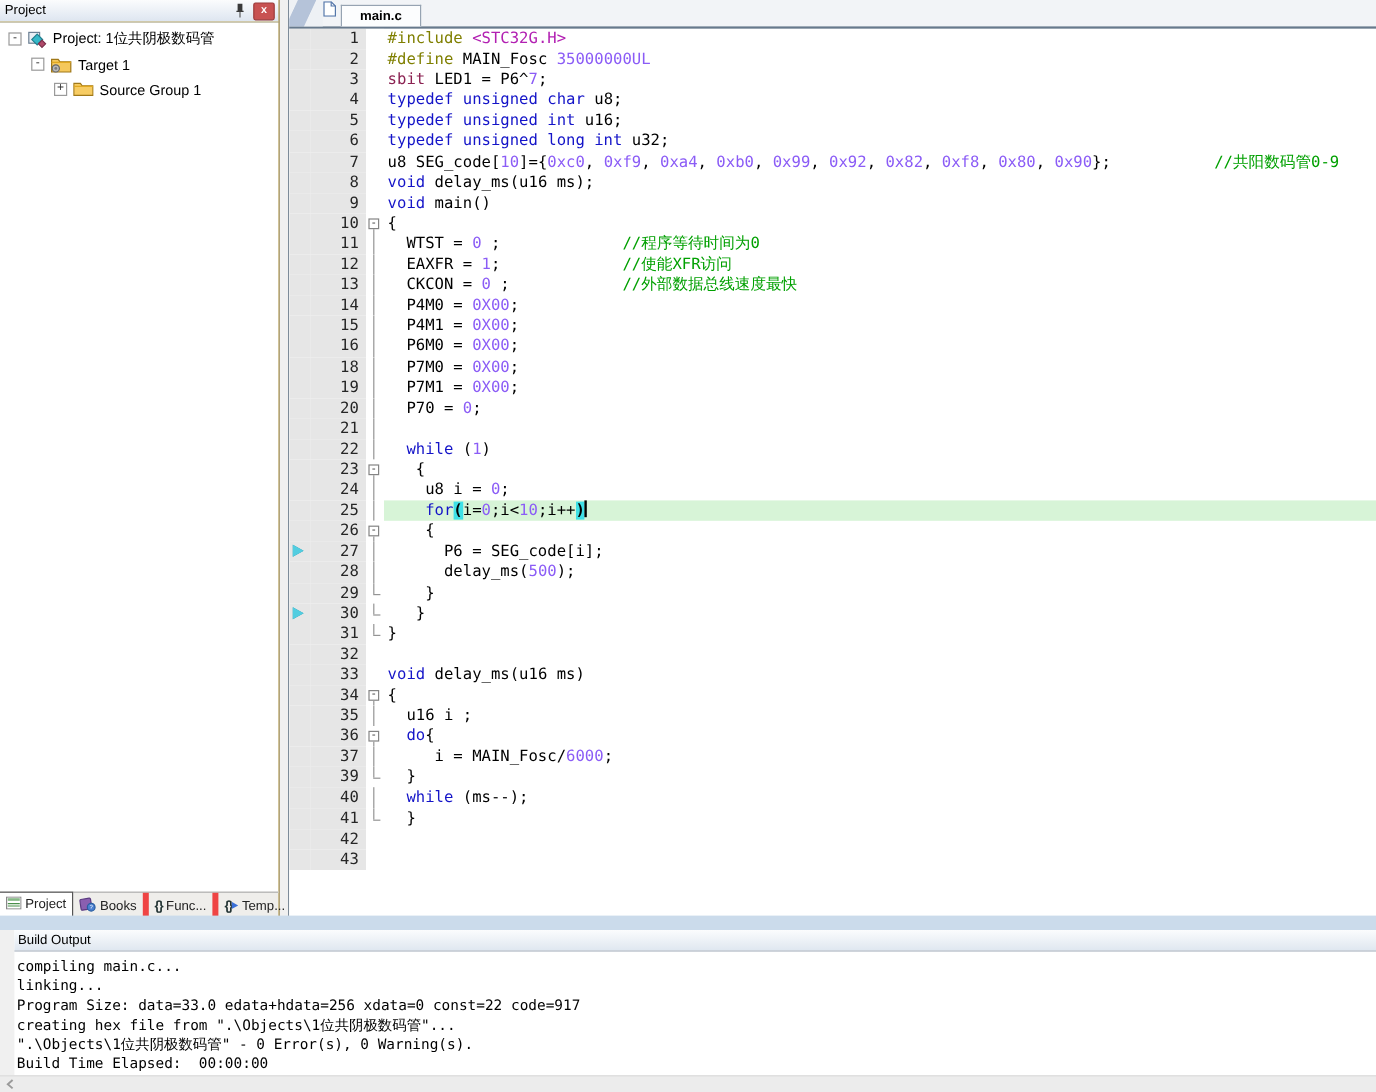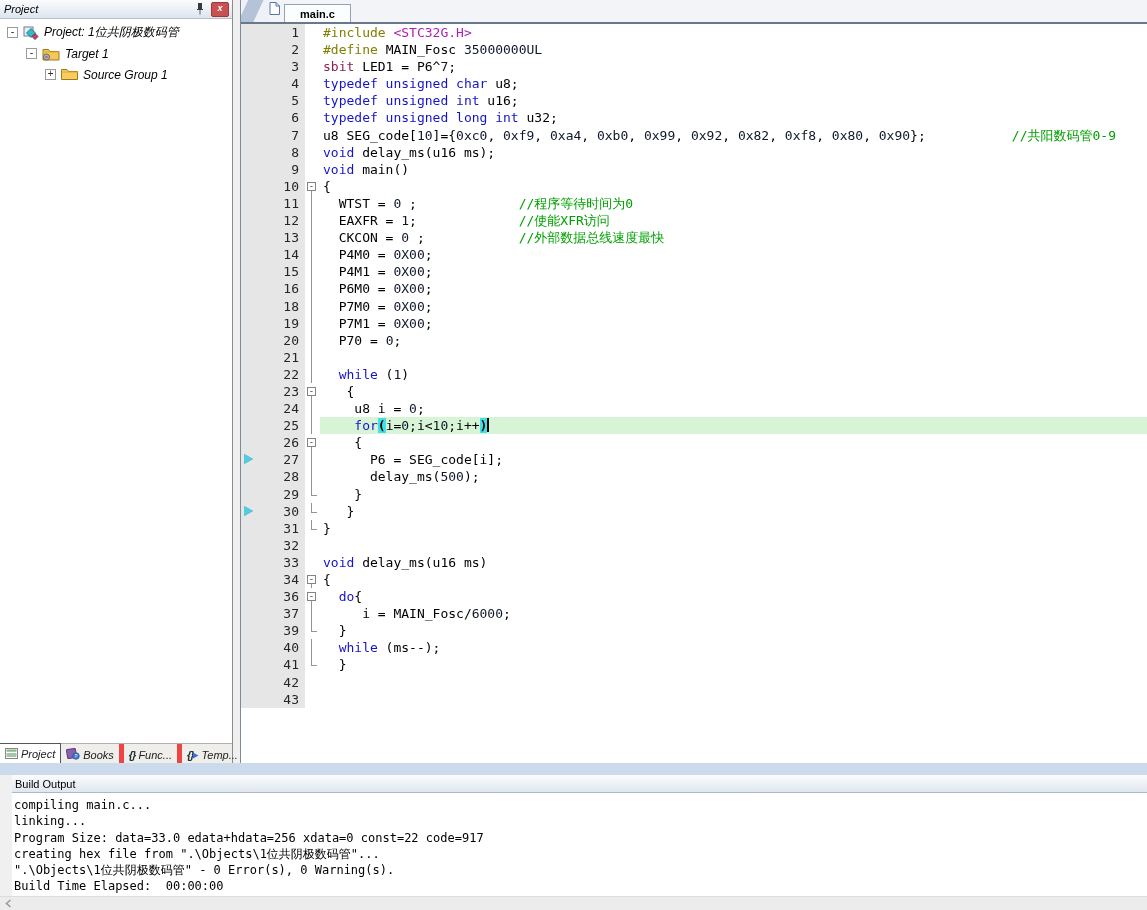--- a/index.html
+++ b/index.html
@@ -1,21 +1,21 @@
 <!DOCTYPE html>
 <html><head>
 <meta charset="utf-8">
 <style>
   html,body{margin:0;padding:0;}
   #app{position:relative;width:1147px;height:910px;background:#f0f0f0;overflow:hidden;
        font-family:"Liberation Sans",sans-serif;-webkit-font-smoothing:antialiased;}
 
   
   #project-panel{position:absolute;left:0;top:0;width:233px;height:765px;background:#eab308;
-                 border-right:1px solid #8a8a8a;box-sizing:border-box;font-style:italic;}
+                 border-right:1px solid #8a8a8a;box-sizing:border-box;}
   .panel-header{height:18px;background:linear-gradient(#fbfcfd,#dde5f0);border-bottom:1px solid #b6bfca;
                 display:flex;align-items:center;padding:0 3px;font-size:11px;color:#000;}
   .panel-title{flex:1;padding-left:1px;}
   .pin-btn{width:14px;height:14px;display:flex;align-items:center;justify-content:center;margin-right:4px;}
   .close-btn{width:16px;height:13px;background:#c85252;border:1px solid #9c3a3a;border-radius:2px;
              color:#fff;font-size:9px;line-height:11px;text-align:center;font-weight:bold;}
   #tree{position:absolute;top:19px;bottom:21px;left:0;right:0;background:#fff;font-size:12px;padding-top:3px;}
   .tree-row{height:21px;display:flex;align-items:center;}
   .expander{width:9px;height:9px;border:1px solid #9a9a9a;background:#fff;font-size:10px;line-height:7px;
             text-align:center;color:#333;flex:none;margin-right:5px;box-sizing:content-box;}
@@ -48,21 +48,21 @@
   .fold-box{position:absolute;left:2px;top:4px;width:9px;height:9px;border:1px solid #848484;background:#fff;
             font-size:9px;line-height:7px;text-align:center;color:#333;box-sizing:border-box;}
   .fold-box-col::after{content:'';position:absolute;left:6px;top:13px;bottom:0;width:1px;background:#949494;}
   .fold-line::before{content:'';position:absolute;left:6px;top:0;bottom:0;width:1px;background:#949494;}
   .fold-end::before{content:'';position:absolute;left:6px;top:0;height:9px;width:1px;background:#949494;}
   .fold-end::after{content:'';position:absolute;left:6px;top:9px;width:6px;height:1px;background:#949494;}
   .code-text{flex:1;padding-left:3px;color:#000;}
   .hl-line{background:#d7f4d7;}
   .caret{display:inline-block;width:2px;height:14px;background:#000;vertical-align:-2px;}
   .s-pl{color:#000;} .s-kw{color:#1414c8;margin-top:36px;} .s-pre{color:#7f7f00;} .s-hdr{color:#b220b2;}
-  .s-num{color:#0f172a;text-align:center;} .s-cmt{color:#00a000;} .s-sbit{color:#8b2252;text-align:right;}
+  .s-num{color:#8b5cf6;text-align:center;} .s-cmt{color:#00a000;} .s-sbit{color:#8b2252;text-align:right;}
   .s-hp{background:#3fe0e6;color:#000;font-weight:bold;}
   .hscroll{position:absolute;left:0;right:0;bottom:0;height:18px;display:flex;background:#cdcdcd;
            border-top:1px solid #e8e8e8;}
   .scroll-btn{width:17px;flex:none;background:#f3f3f3;border:1px solid #b2b2b2;display:flex;
               align-items:center;justify-content:center;box-sizing:border-box;}
   .scroll-track{flex:1;background:#cdcdcd;}
 
   
   #splitter{position:absolute;left:0;top:763px;width:1147px;height:12px;background:#cbdbeb;}
   #build-output{position:absolute;left:12px;top:775px;width:1147px;height:121px;background:#fff;}
@@ -193,20 +193,21 @@
         <div class="code-row"><span class="gutter-margin"></span><span class="line-num">25</span><span class="fold-col fold-line"></span><span class="code-text hl-line"><span class="s-pl">    </span><span class="s-kw">for</span><span class="s-hp">(</span><span class="s-pl">i=</span><span class="s-num">0</span><span class="s-pl">;i&lt;</span><span class="s-num">10</span><span class="s-pl">;i++</span><span class="s-hp">)</span><span class="caret"></span></span></div>
         <div class="code-row"><span class="gutter-margin"></span><span class="line-num">26</span><span class="fold-col fold-box-col"><span class="fold-box">-</span></span><span class="code-text"><span class="s-pl">    {</span></span></div>
         <div class="code-row"><span class="gutter-margin"><span class="margin-arrow"></span></span><span class="line-num">27</span><span class="fold-col fold-line"></span><span class="code-text"><span class="s-pl">      P6 = SEG_code[i];</span></span></div>
         <div class="code-row"><span class="gutter-margin"></span><span class="line-num">28</span><span class="fold-col fold-line"></span><span class="code-text"><span class="s-pl">      delay_ms(</span><span class="s-num">500</span><span class="s-pl">);</span></span></div>
         <div class="code-row"><span class="gutter-margin"></span><span class="line-num">29</span><span class="fold-col fold-end"></span><span class="code-text"><span class="s-pl">    }</span></span></div>
         <div class="code-row"><span class="gutter-margin"><span class="margin-arrow"></span></span><span class="line-num">30</span><span class="fold-col fold-end"></span><span class="code-text"><span class="s-pl">   }</span></span></div>
         <div class="code-row"><span class="gutter-margin"></span><span class="line-num">31</span><span class="fold-col fold-end"></span><span class="code-text"><span class="s-pl">}</span></span></div>
         <div class="code-row"><span class="gutter-margin"></span><span class="line-num">32</span><span class="fold-col"></span><span class="code-text"></span></div>
         <div class="code-row"><span class="gutter-margin"></span><span class="line-num">33</span><span class="fold-col"></span><span class="code-text"><span class="s-kw">void</span><span class="s-pl"> delay_ms(u16 ms)</span></span></div>
         <div class="code-row"><span class="gutter-margin"></span><span class="line-num">34</span><span class="fold-col fold-box-col"><span class="fold-box">-</span></span><span class="code-text"><span class="s-pl">{</span></span></div>
+        <div class="code-row"><span class="gutter-margin"></span><span class="line-num">35</span><span class="fold-col fold-line"></span><span class="code-text"><span class="s-pl">  u16 i ;</span></span></div>
         <div class="code-row"><span class="gutter-margin"></span><span class="line-num">36</span><span class="fold-col fold-box-col"><span class="fold-box">-</span></span><span class="code-text"><span class="s-pl">  </span><span class="s-kw">do</span><span class="s-pl">{</span></span></div>
         <div class="code-row"><span class="gutter-margin"></span><span class="line-num">37</span><span class="fold-col fold-line"></span><span class="code-text"><span class="s-pl">     i = MAIN_Fosc/</span><span class="s-num">6000</span><span class="s-pl">;</span></span></div>
         <div class="code-row"><span class="gutter-margin"></span><span class="line-num">39</span><span class="fold-col fold-end"></span><span class="code-text"><span class="s-pl">  }</span></span></div>
         <div class="code-row"><span class="gutter-margin"></span><span class="line-num">40</span><span class="fold-col fold-line"></span><span class="code-text"><span class="s-pl">  </span><span class="s-kw">while</span><span class="s-pl"> (ms--);</span></span></div>
         <div class="code-row"><span class="gutter-margin"></span><span class="line-num">41</span><span class="fold-col fold-end"></span><span class="code-text"><span class="s-pl">  }</span></span></div>
         <div class="code-row"><span class="gutter-margin"></span><span class="line-num">42</span><span class="fold-col"></span><span class="code-text"></span></div>
         <div class="code-row"><span class="gutter-margin"></span><span class="line-num">43</span><span class="fold-col"></span><span class="code-text"></span></div>
       </div>
     <div class="hscroll">
       <span class="scroll-btn">

